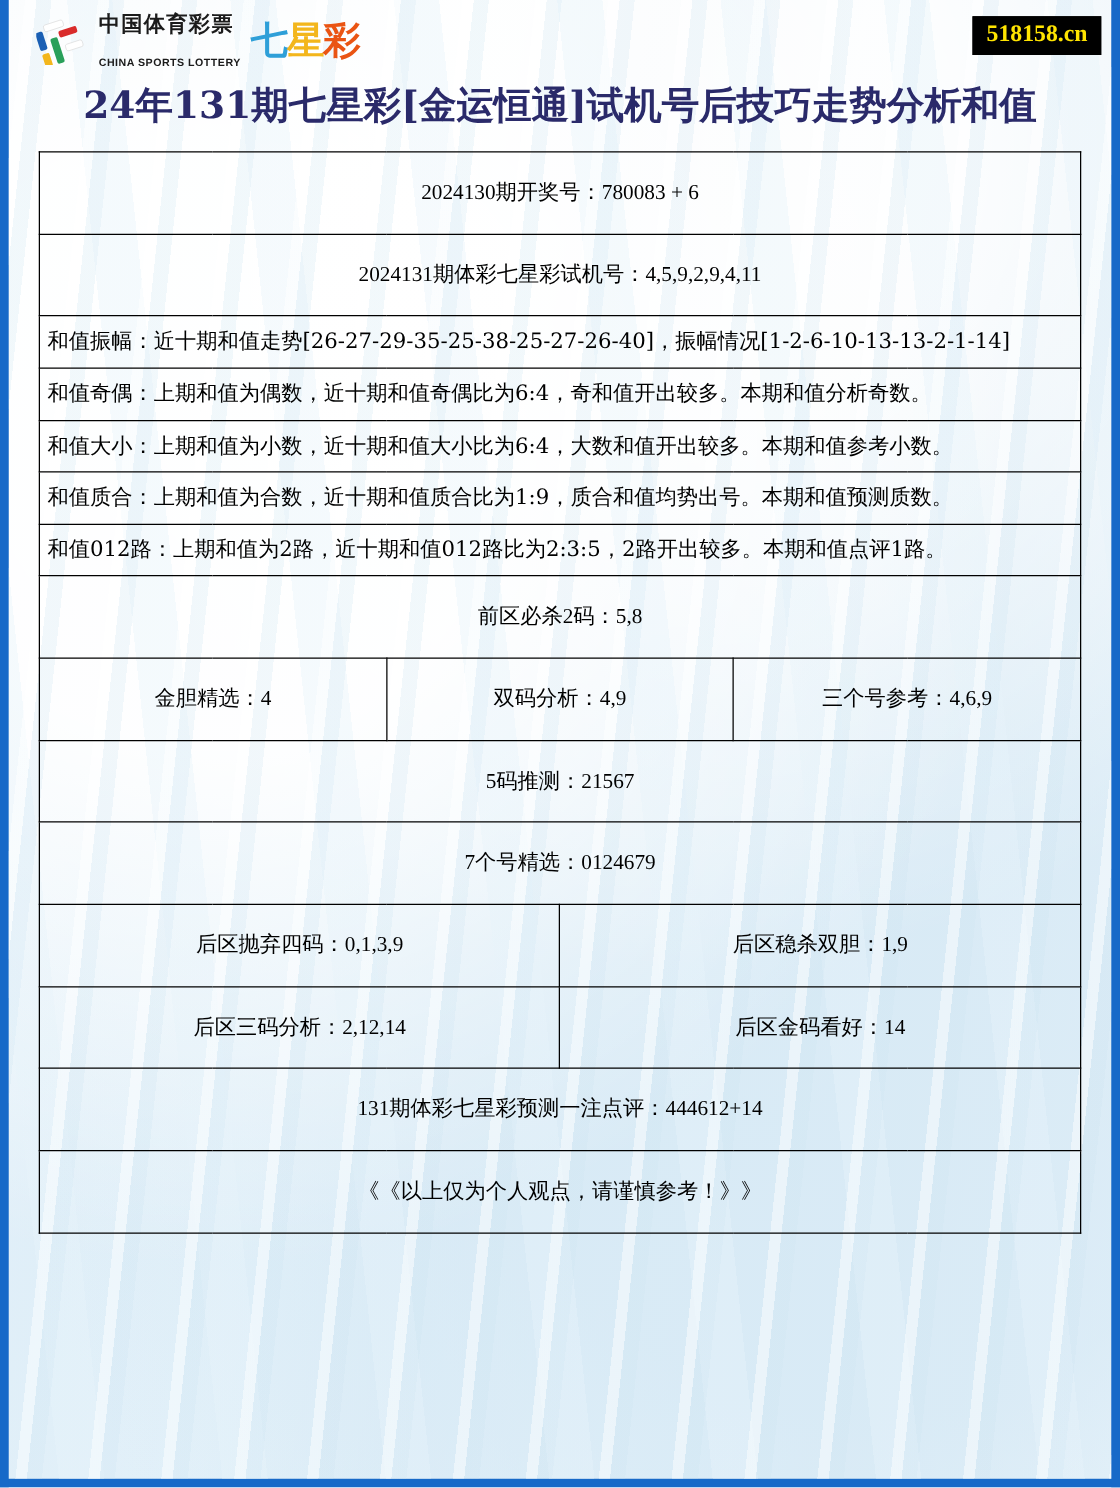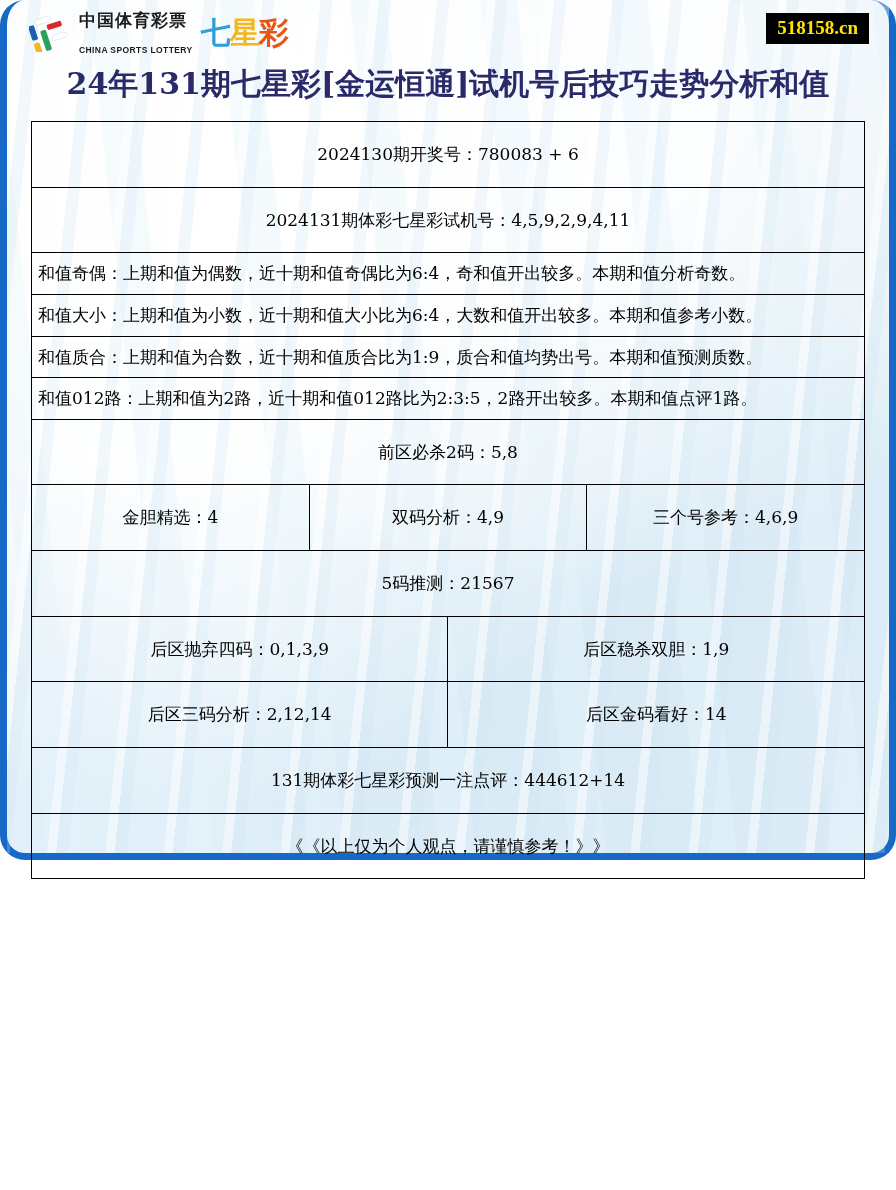--- a/index.html
+++ b/index.html
@@ -4,31 +4,30 @@
 <title>七星彩走势分析</title>
 <style>
   html,body{margin:0;padding:0;}
   body{
     width:896px;height:1190px;overflow:hidden;
     font-family:"Liberation Serif","DejaVu Serif",serif;
     background:#ffffff;
   }
   
   .page{
-    position:relative;width:896px;height:860px;box-sizing:border-box;
+    position:relative;width:896px;height:1190px;box-sizing:border-box;
     border-left:7px solid #1769c8;
     border-right:7px solid #1769c8;
     border-bottom:7px solid #1769c8;
     background:
       radial-gradient(circle at 18% 30%, rgba(255,255,255,.95) 0 22%, rgba(255,255,255,0) 60%),
       radial-gradient(circle at 62% 10%, rgba(255,255,255,.85) 0 18%, rgba(255,255,255,0) 55%),
       radial-gradient(circle at 78% 72%, rgba(214,233,245,.75) 0 26%, rgba(255,255,255,0) 62%),
       radial-gradient(circle at 35% 88%, rgba(222,238,248,.8) 0 24%, rgba(255,255,255,0) 58%),
       linear-gradient(100deg,#f2f8fc 0%,#e6f1f8 18%,#f4fafd 33%,#dceaf4 48%,#f1f8fc 63%,#e3eff7 80%,#f3f9fd 100%);
-    border-radius: 25px;
   }
   .texture{
     position:absolute;inset:0;pointer-events:none;
     background:
       repeating-linear-gradient(96deg, rgba(255,255,255,0) 0 13px, rgba(255,255,255,.5) 13px 22px, rgba(205,228,242,.28) 22px 34px, rgba(255,255,255,0) 34px 58px),
       repeating-linear-gradient(84deg, rgba(255,255,255,0) 0 40px, rgba(232,244,251,.45) 40px 76px, rgba(255,255,255,0) 76px 130px);
     opacity:.9;
   }
   .content{position:relative;z-index:2;}
 
@@ -50,21 +49,21 @@
     font-size:8.5px;font-weight:700;color:#1b1b1b;letter-spacing:.4px;margin-top:17px;
   }
   .logo-qxc{
     margin-left:2px;font-size:30px;font-weight:700;line-height:1;
     font-family:"DejaVu Sans","Liberation Sans",sans-serif;
     letter-spacing:-1px;
   }
   .q1{color:#2e9fd8;}.q2{color:#f3b61c;}.q3{color:#ea5413;}
 
   .site-badge{
-    position:absolute;right:20px;top:13px;
+    position:absolute;right:8px;top:13px;
     background:#000;padding:3px 10px 4px;
     border:1px solid #000;
   }
   .site-badge span{
     font-family:"Liberation Serif","DejaVu Serif",serif;
     font-size:19px;font-weight:700;color:#ffe400;letter-spacing:0px;
   }
 
   
   .title{
@@ -87,21 +86,21 @@
     border:1px solid #000;
     padding:9px 8px;
     font-size:17px;color:#000;
     line-height:1.45;
     vertical-align:middle;
     font-family:"DejaVu Serif","Liberation Serif",serif;
     background:transparent;
   }
   td.center{text-align:center;padding:16px 8px;}
   td.left{text-align:left;padding:8px 6px;}
-  td.tall{padding-top:20px;padding-bottom:20px;}
+  td.tall{padding-top:20px;padding-bottom:20px;font-family:Liberation Serif, serif;}
 </style>
 </head>
 <body>
 
 <div class="page">
   <div class="texture"></div>
   <div class="content">
 
     <div class="header">
       <div class="logo">
@@ -130,20 +129,23 @@
 
     <table class="tbl">
       <tbody>
           <tr>
         <td class="center tall" colspan="6">2024130期开奖号：780083 + 6</td>
       </tr>
       <tr>
         <td class="center tall" colspan="6">2024131期体彩七星彩试机号：4,5,9,2,9,4,11</td>
       </tr>
       <tr>
+        <td class="left" colspan="6">和值振幅：近十期和值走势[26-27-29-35-25-38-25-27-26-40]，振幅情况[1-2-6-10-13-13-2-1-14]</td>
+      </tr>
+      <tr>
         <td class="left" colspan="6">和值奇偶：上期和值为偶数，近十期和值奇偶比为6:4，奇和值开出较多。本期和值分析奇数。</td>
       </tr>
       <tr>
         <td class="left" colspan="6">和值大小：上期和值为小数，近十期和值大小比为6:4，大数和值开出较多。本期和值参考小数。</td>
       </tr>
       <tr>
         <td class="left" colspan="6">和值质合：上期和值为合数，近十期和值质合比为1:9，质合和值均势出号。本期和值预测质数。</td>
       </tr>
       <tr>
         <td class="left" colspan="6">和值012路：上期和值为2路，近十期和值012路比为2:3:5，2路开出较多。本期和值点评1路。</td>
@@ -153,20 +155,23 @@
       </tr>
       <tr>
         <td class="center tall" colspan="2">金胆精选：4</td>
         <td class="center tall" colspan="2">双码分析：4,9</td>
         <td class="center tall" colspan="2">三个号参考：4,6,9</td>
       </tr>
       <tr>
         <td class="center tall" colspan="6">5码推测：21567</td>
       </tr>
       <tr>
+        <td class="center tall" colspan="6">7个号精选：0124679</td>
+      </tr>
+      <tr>
         <td class="center tall" colspan="3">后区抛弃四码：0,1,3,9</td>
         <td class="center tall" colspan="3">后区稳杀双胆：1,9</td>
       </tr>
       <tr>
         <td class="center tall" colspan="3">后区三码分析：2,12,14</td>
         <td class="center tall" colspan="3">后区金码看好：14</td>
       </tr>
       <tr>
         <td class="center tall" colspan="6">131期体彩七星彩预测一注点评：444612+14</td>
       </tr>

